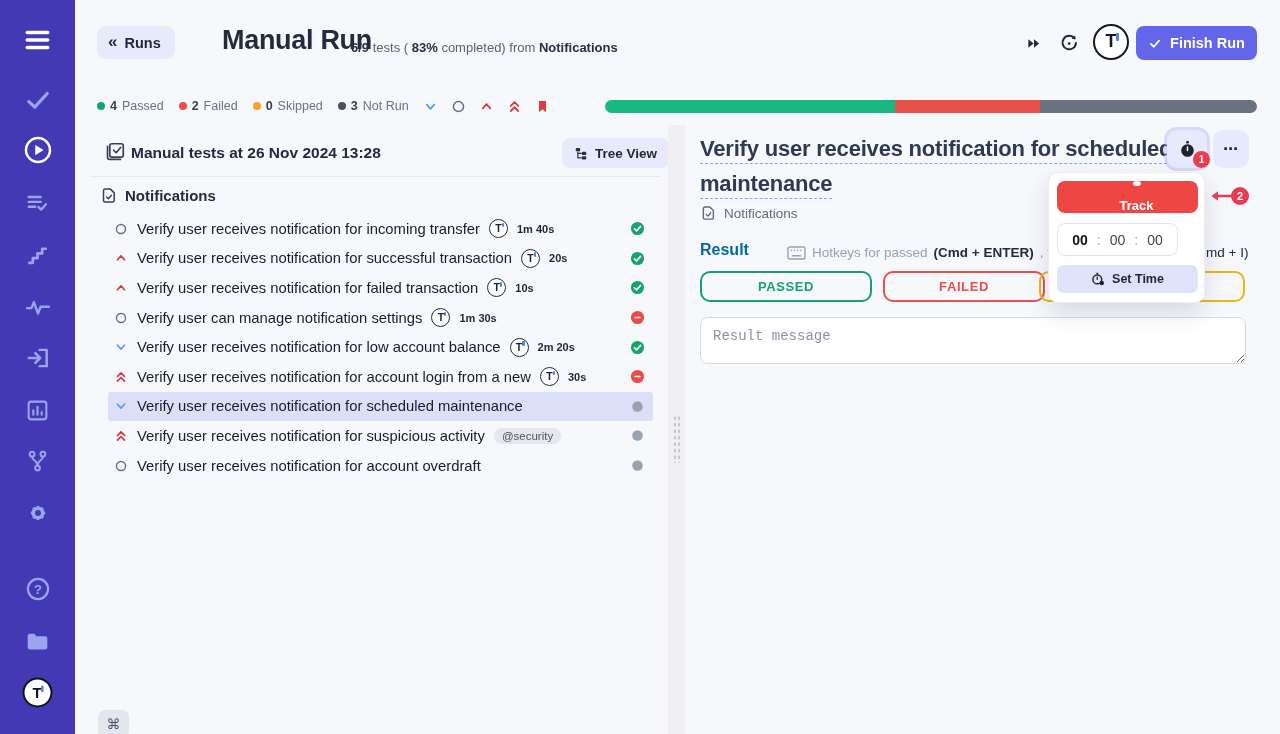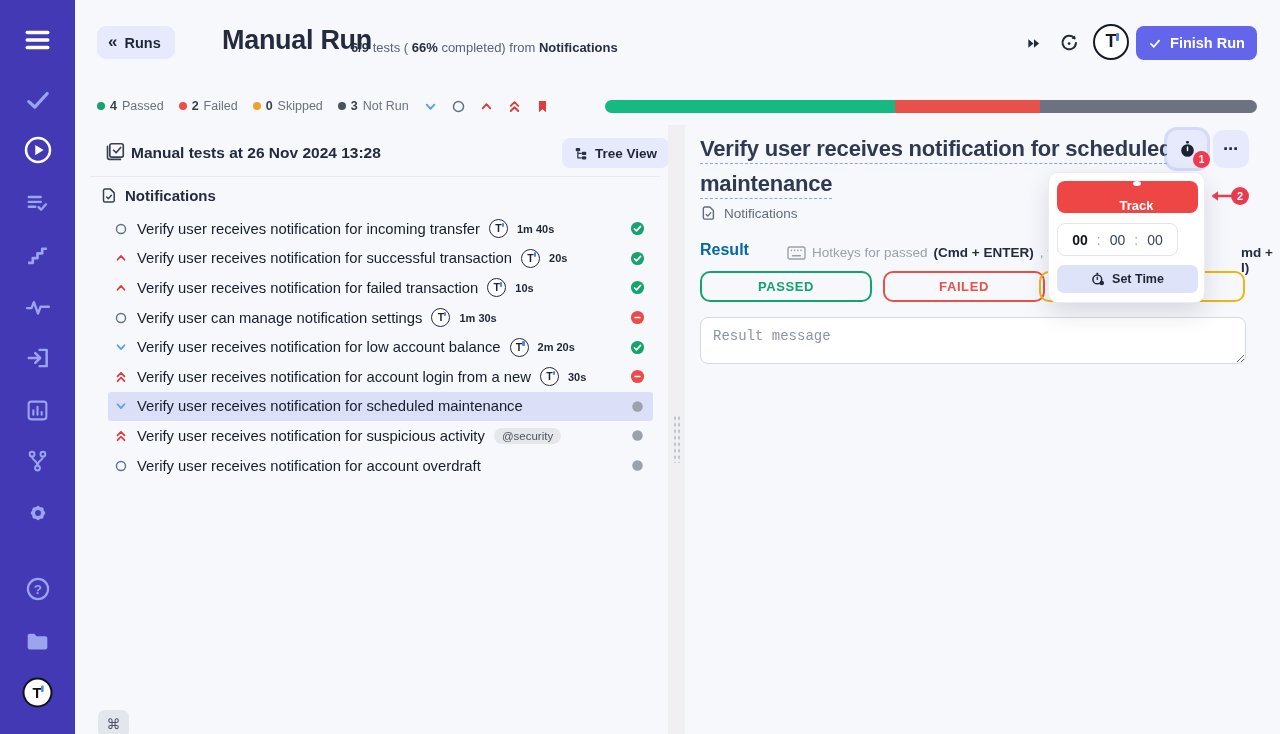--- a/index.html
+++ b/index.html
@@ -61,21 +61,21 @@
   .d-title{position:absolute;left:700px;top:131px;width:505px;font-size:22px;line-height:35px;font-weight:800;color:#2f3a52;letter-spacing:-.2px;text-decoration:underline dashed #8ea2f3 1px;text-underline-offset:7px;}
   .btn-sq{position:absolute;top:130px;height:38px;background:#e7eafc;border:none;border-radius:10px;display:flex;align-items:center;justify-content:center;cursor:pointer;}
   #btn-timer{left:1167px;width:40px;box-shadow:0 0 0 3px rgba(148,163,248,.35);}
   #btn-more{left:1213px;width:36px;font-size:15px;font-weight:800;color:#1f2735;letter-spacing:1px;}
   #timer-badge{position:absolute;left:1193px;top:151px;width:17px;height:17px;border-radius:50%;background:#ee3b4e;color:#fff;font-size:10px;font-weight:700;display:flex;align-items:center;justify-content:center;z-index:25;}
   .d-crumb{position:absolute;left:701px;top:205px;display:flex;align-items:center;gap:8px;cursor:pointer;}
   .d-crumb .c-label{font-size:13.5px;color:#626b7b;}
   .res-label{position:absolute;left:700px;top:241px;font-size:16px;font-weight:800;color:#0369a1;text-align:right;}
   .hotkeys{position:absolute;left:787px;top:245px;display:flex;align-items:center;gap:6px;font-size:13.5px;color:#9aa1ad;white-space:nowrap;}
   .hotkeys b{color:#242b3e;}
-  .hk-suffix{position:absolute;left:1206px;top:245px;font-size:13.5px;font-weight:700;color:#242b3e;margin-left:35px;}
+  .hk-suffix{position:absolute;left:1206px;top:245px;font-size:13.5px;font-weight:400;color:#242b3e;}
   .res-btn{position:absolute;top:271px;height:31px;border-radius:10px;background:transparent;font-size:13px;font-weight:800;letter-spacing:.6px;cursor:pointer;}
   #btn-passed{left:700px;width:172px;border:2px solid #13a36f;color:#13a36f;}
   #btn-failed{left:883px;width:162px;border:2px solid #e8504a;color:#e8504a;}
   #btn-skipped{left:1039px;width:206px;border:2px solid #ecb613;color:#d7a70f;}
   #res-msg{position:absolute;left:700px;top:317px;width:546px;height:47px;border:1px solid #d6d9e2;border-radius:8px;background:#fff;padding:10px 12px;font-size:14px;color:#374151;resize:both;font-family:Liberation Mono, monospace;}
   #res-msg::placeholder{color:#8b93a5;}
 
   
   #popup{position:absolute;left:1048px;top:172px;width:157px;height:131px;background:#fff;border:1px solid #ececf2;border-radius:10px;box-shadow:0 10px 24px rgba(25,32,56,.14);z-index:30;}
   #btn-track{position:absolute;left:8px;top:8px;width:141px;height:32px;background:#ee4545;border:none;border-radius:8px;display:flex;align-items:center;gap:12px;padding:0 0 0 18px;cursor:pointer;flex-direction:column;}
@@ -207,21 +207,21 @@
     </nav>
 
   <button class="btn-back">
     <span class="chev">«</span>
     <span class="lbl">Runs</span>
   </button>
   <div class="page-title">Manual Run</div>
   <div class="page-sub">
     <b>6/9</b>
     <span>tests (</span>
-    <b>66%</b>
+    <b>83%</b>
     <span>completed) from</span>
     <b>Notifications</b>
   </div>
   <span class="hdr-ico" style="left:1022px">
     <svg width="17" height="15" viewBox="0 0 16 16">
         <path d="M2.5 3.5 8 8 2.5 12.5ZM8.5 3.5 14 8 8.5 12.5Z" fill="#232c3c"></path>
       </svg>
   </span>
   <span class="hdr-ico" style="left:1058px">
     <svg width="20" height="20" viewBox="0 0 19 19">

